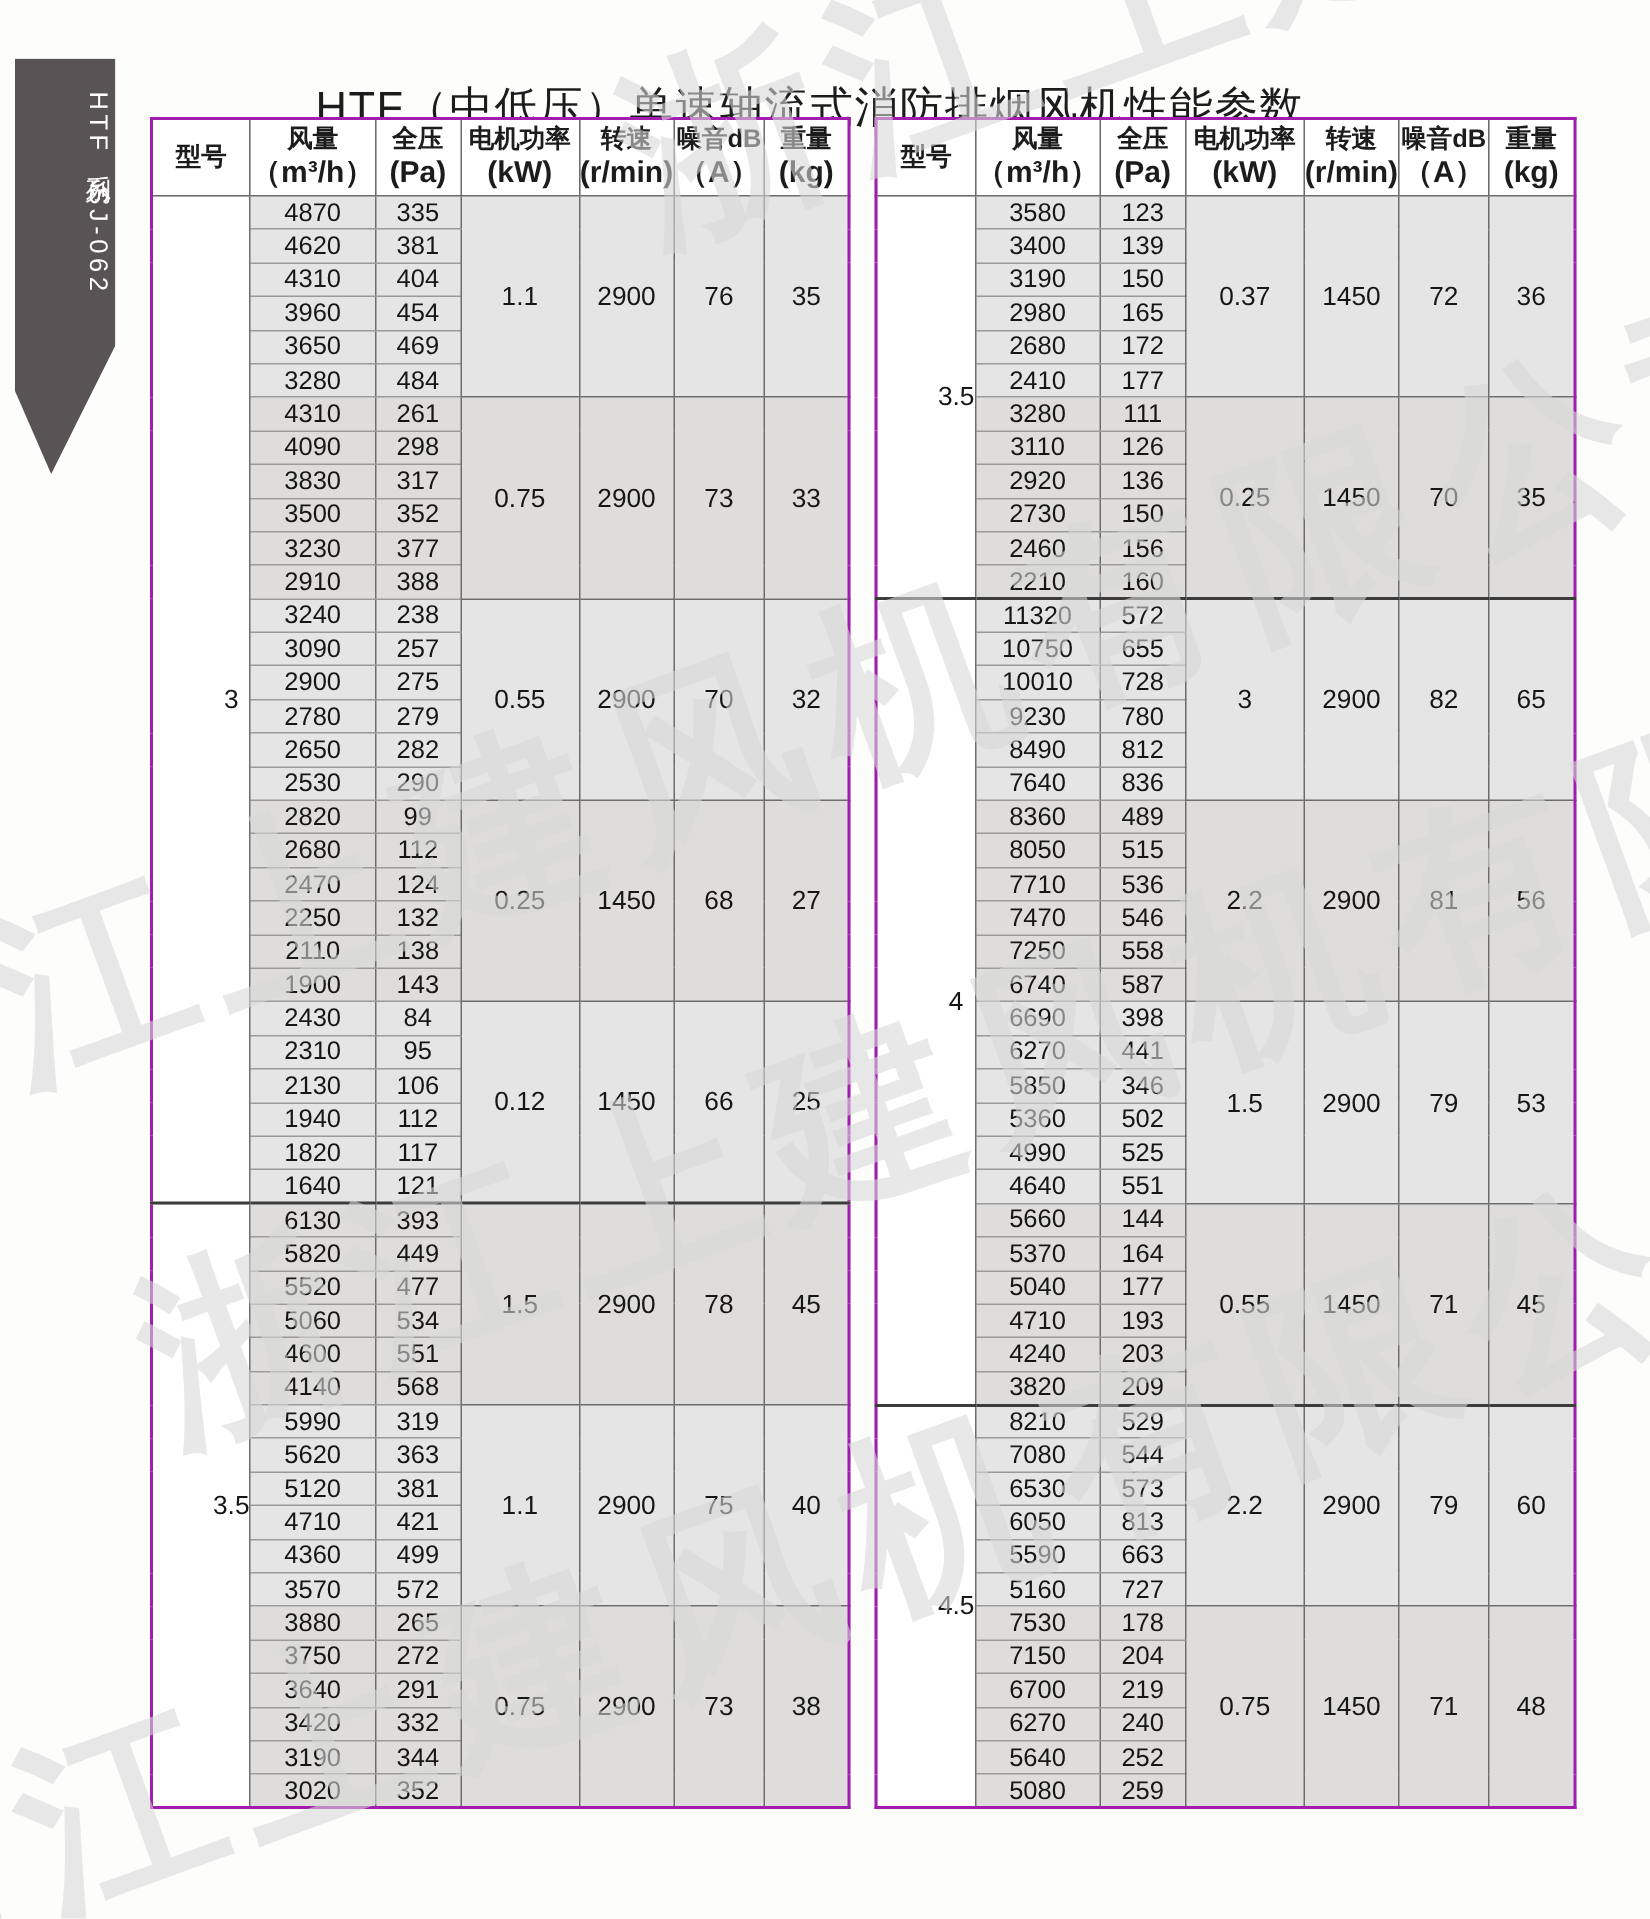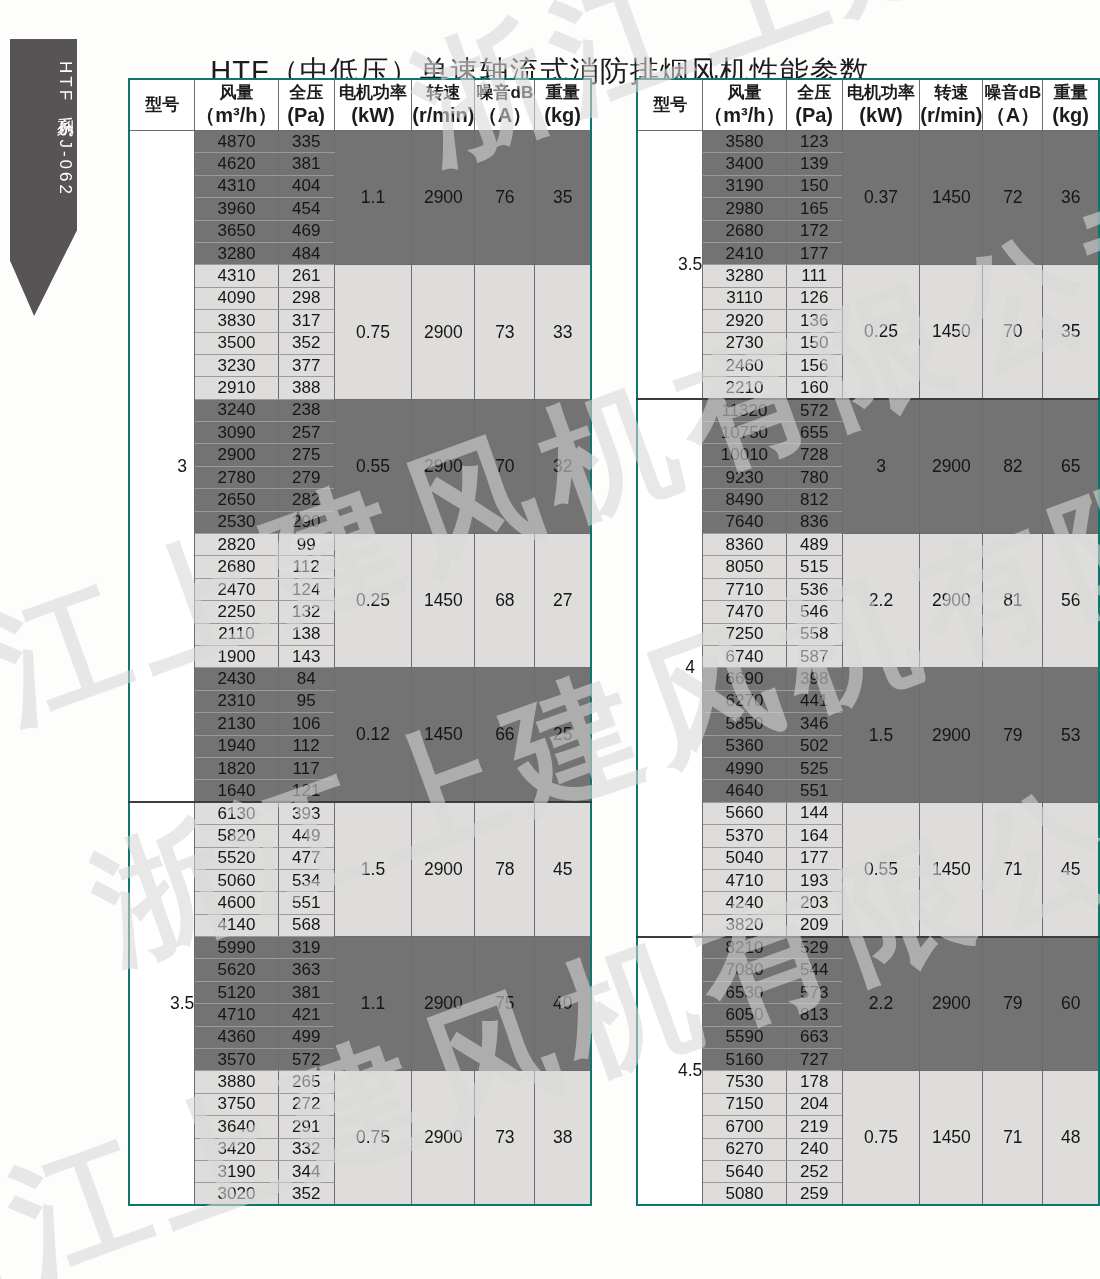--- a/index.html
+++ b/index.html
@@ -28,21 +28,21 @@
     position:absolute;left:90px;top:33px;width:900px;
     text-align:center;font-size:29px;font-weight:400;letter-spacing:1px;
     z-index:10;white-space:nowrap;
   }
   
   .tables-wrap{
     position:absolute;left:100px;top:78px;display:flex;gap:16px;z-index:10;
   }
   table.perf{
     border-collapse:collapse;table-layout:fixed;
-    border:2px solid #0f766e;background:#737373;margin-left:28px;
+    border:2px solid #a21caf;background:#e5e5e5;
   }
   table.perf th,table.perf td{
     border:1px solid #6d6d6d;padding:0;text-align:center;vertical-align:middle;
     overflow:hidden;
   }
   table.perf thead th{
     height:50px;font-weight:700;background:#fff;
   }
   table.perf thead .h1{font-size:17px;line-height:1.2;}
   table.perf thead .h2{font-size:20px;line-height:1.15;font-weight:700;}

